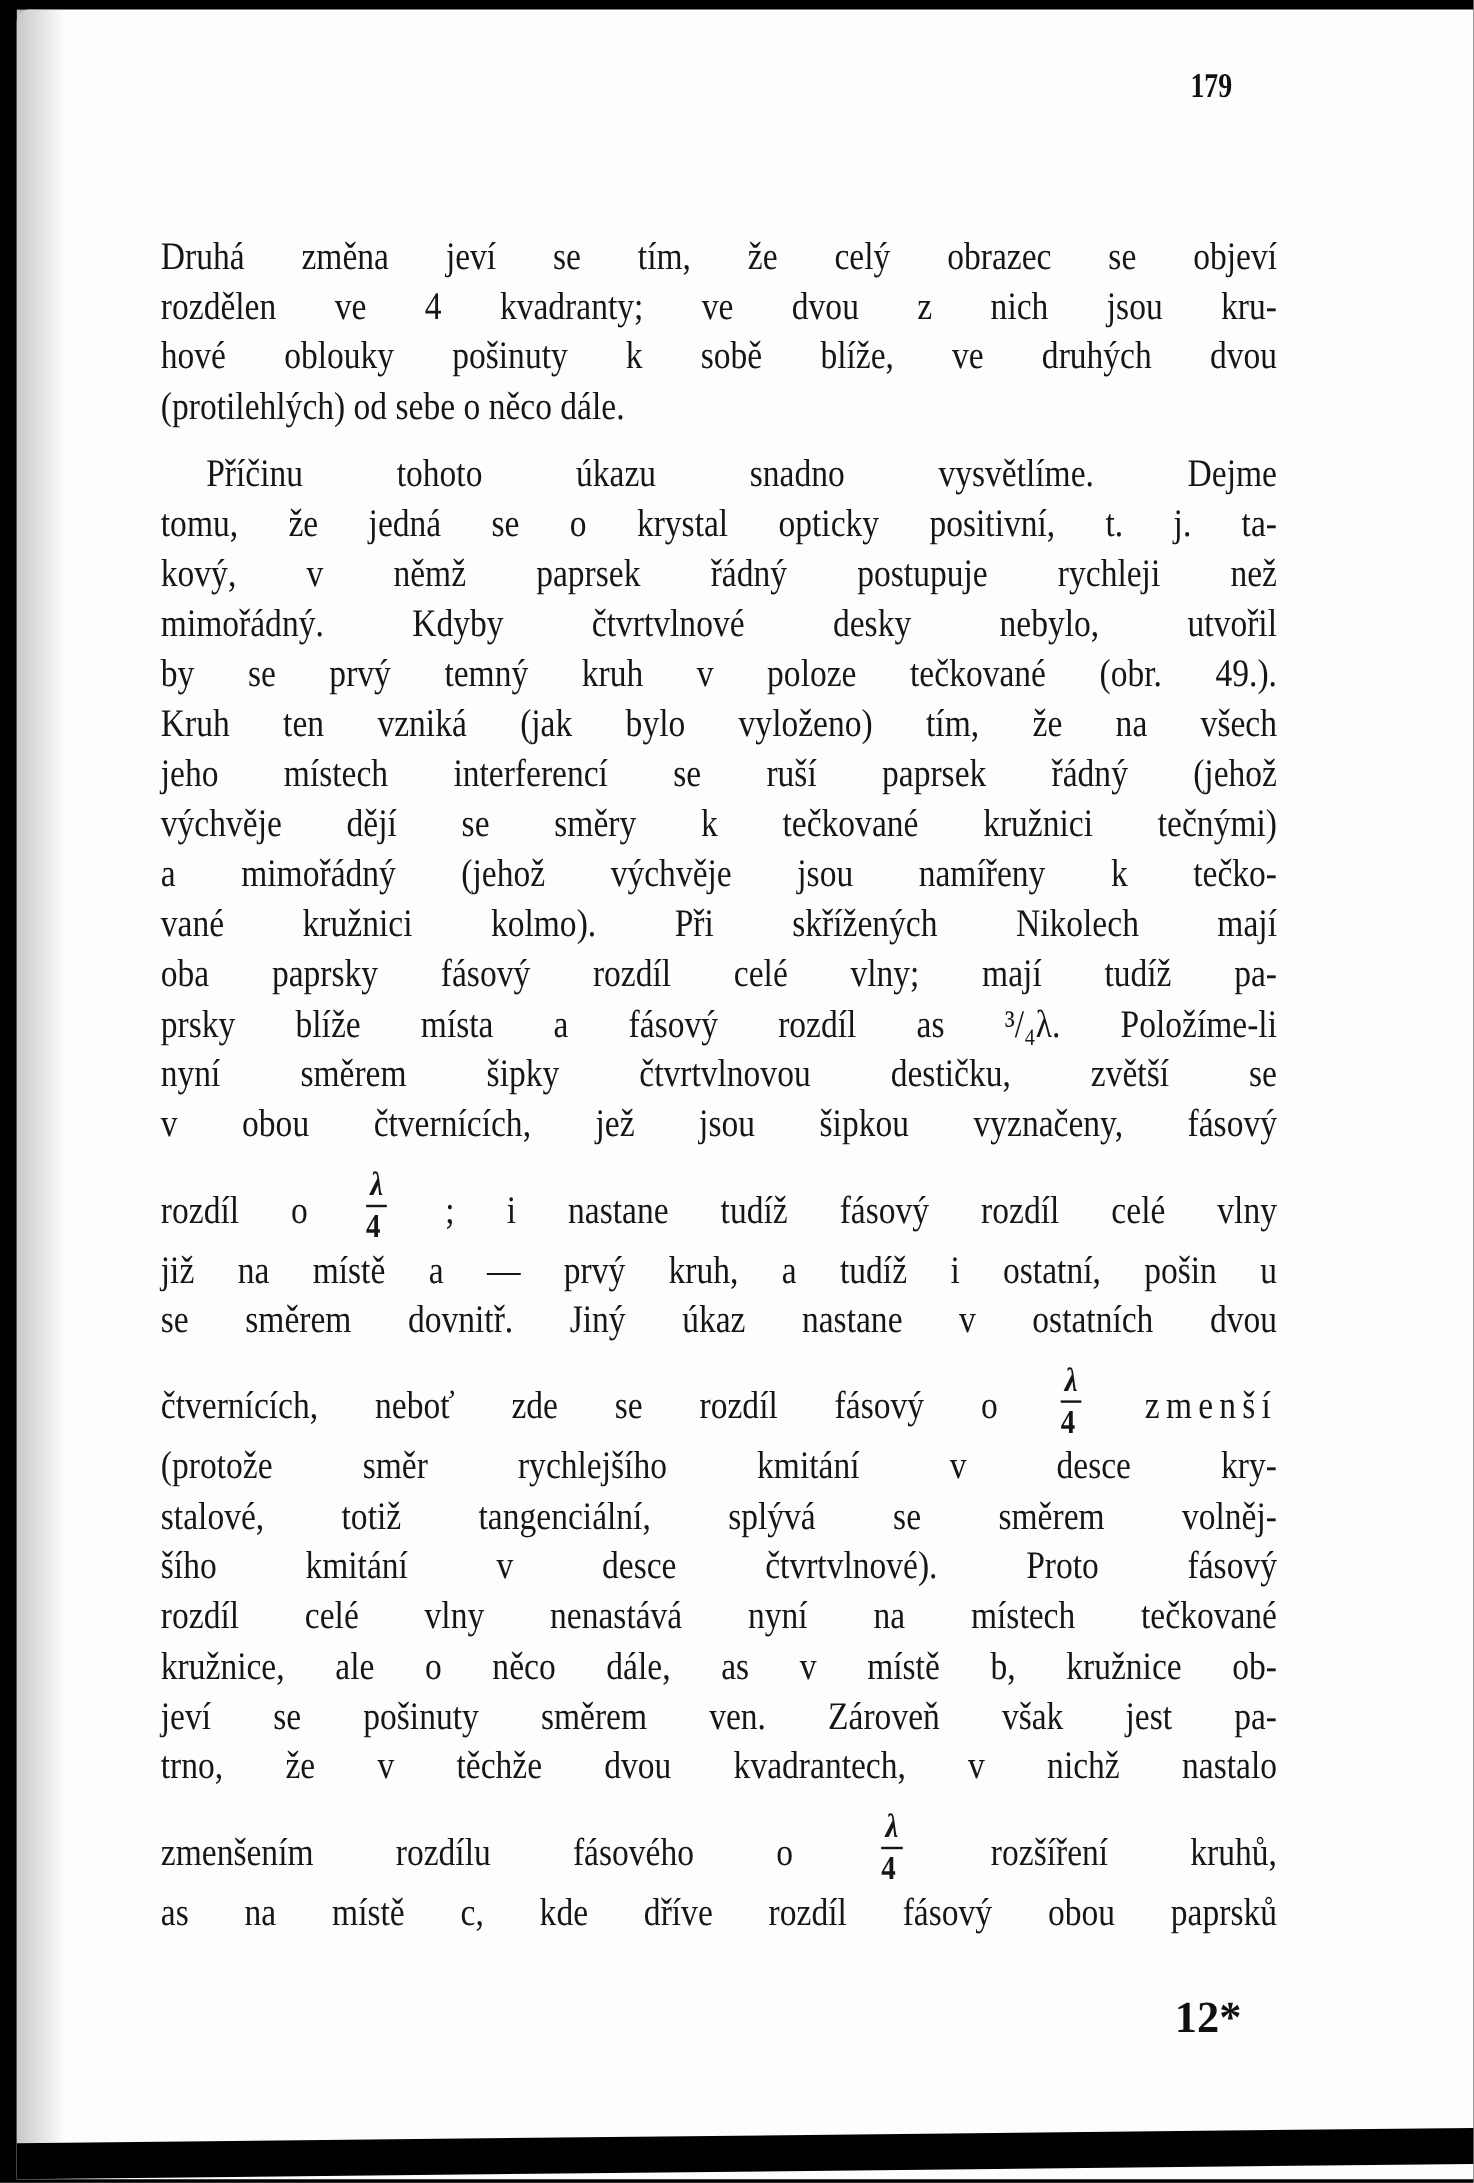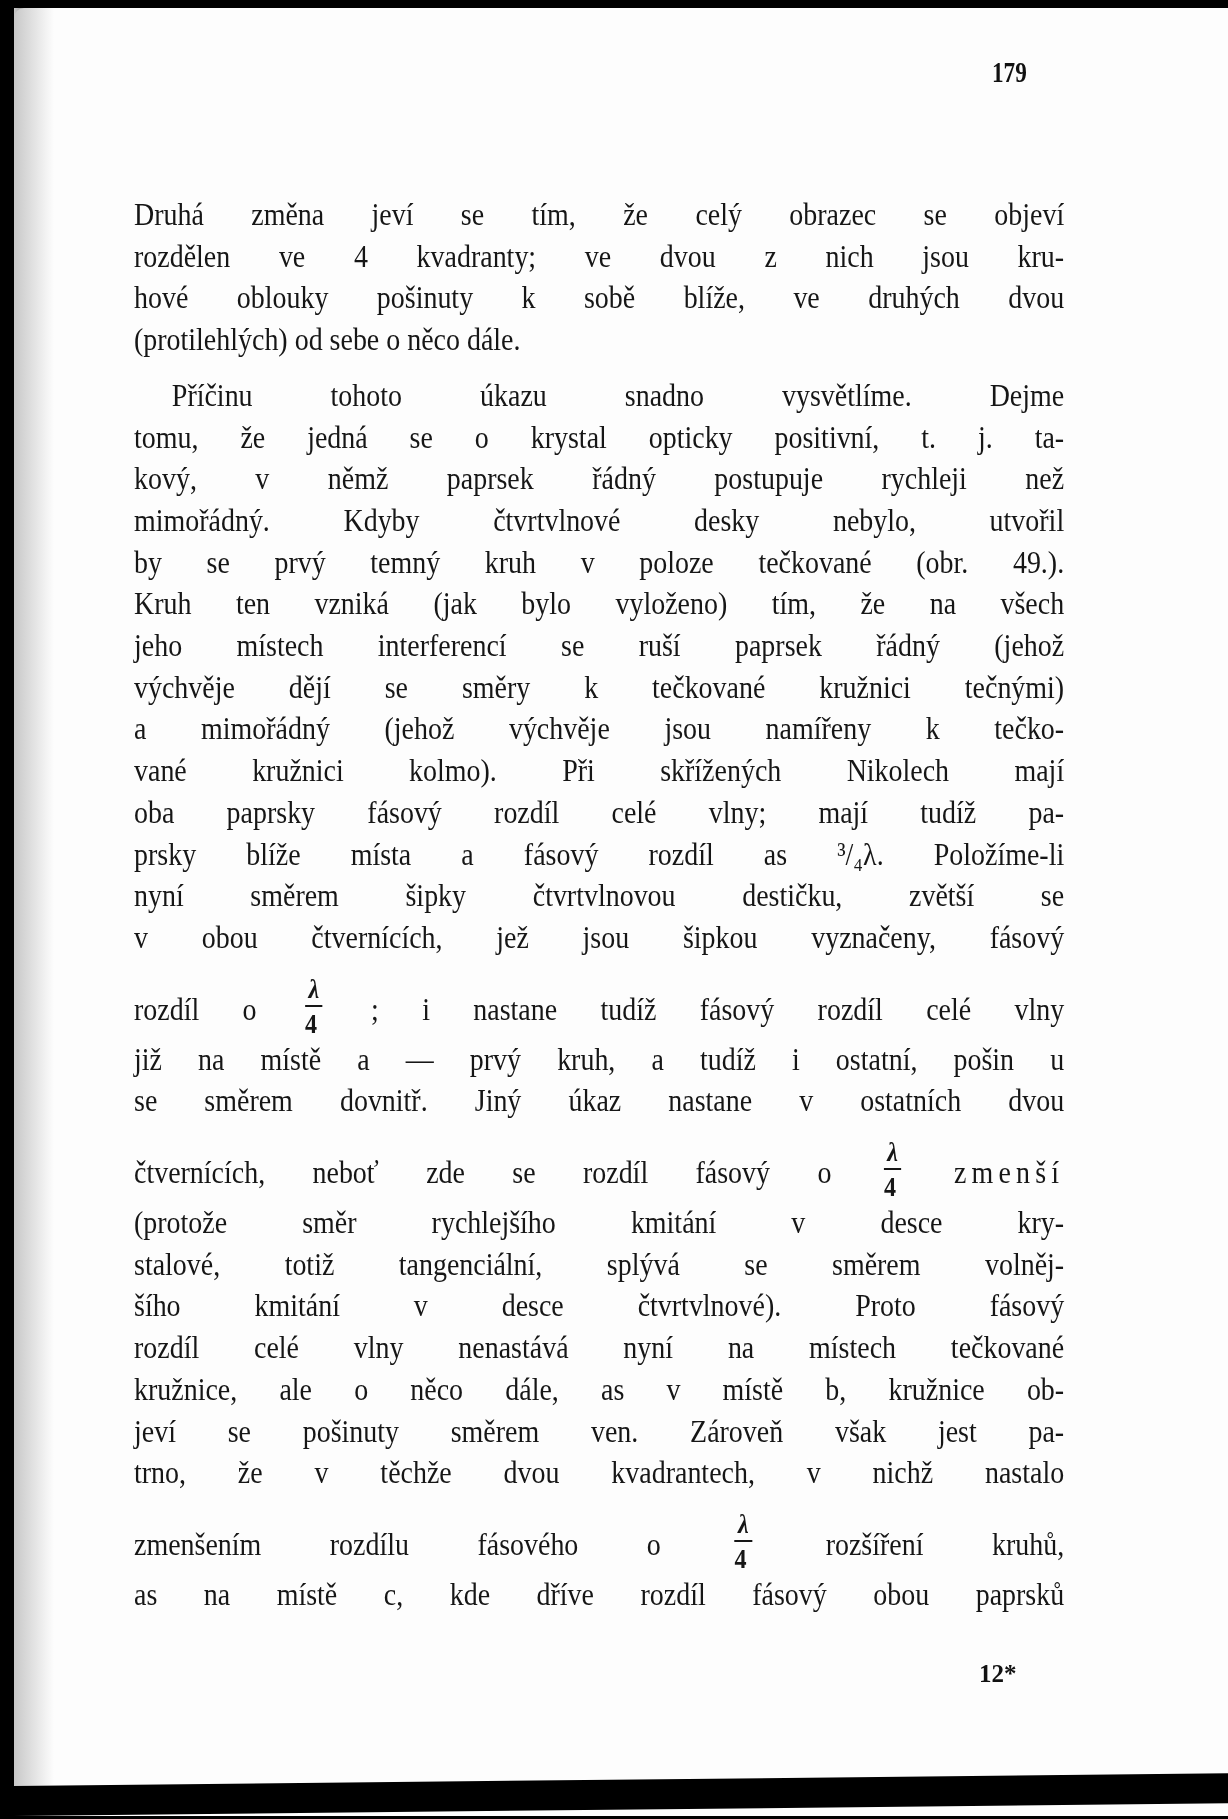--- a/index.html
+++ b/index.html
@@ -52,21 +52,21 @@
       display: inline-block; vertical-align: middle;
       text-align: center; line-height: 1; font-weight: bold;
       margin: 0 6px; position: relative; top: -6px;
     }
     .frac .num { display: block; font-style: italic; font-size: 28px; border-bottom: 2px solid #161616; padding: 0 4px 2px; }
     .frac .den { display: block; font-size: 28px; padding-top: 3px; }
     .spaced { letter-spacing: 6px; }
     .sig {
       position: absolute; left: 965px; top: 1652px;
       font-family: "Liberation Serif", serif; font-weight: bold;
-      font-size: 25px; color: #111;
+      font-size: 37px; color: #111;
     }
   </style>
 </head>
 <body>
 
 <div class="page">
   <div class="folio">179</div>
 
   <div class="text">
     <div class="para">

